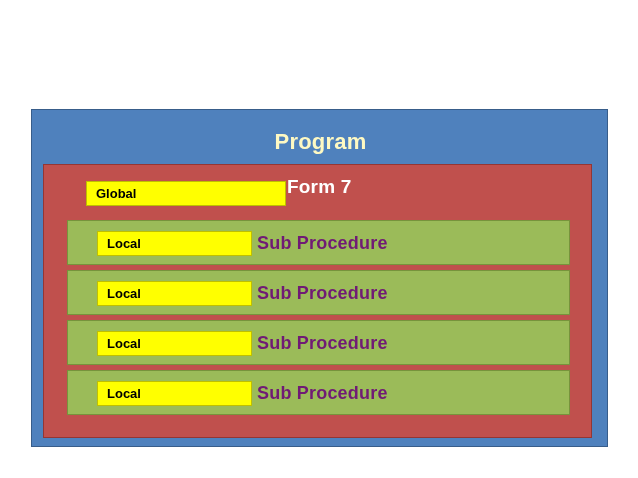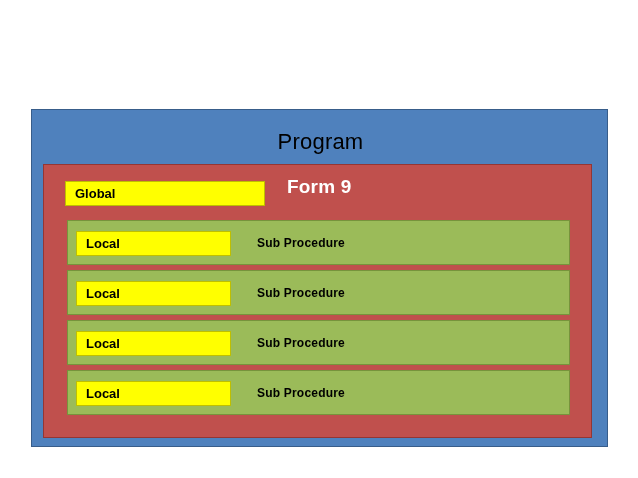--- a/index.html
+++ b/index.html
@@ -37,23 +37,23 @@
     border: 1px solid #385d8a;
     box-sizing: border-box;
   }
 
   .program-title {
     position: absolute;
     left: 0;
     top: 19px;
     width: 577px;
     text-align: center;
-    color: #000000;
+    color: #fef9c3;
     font-size: 22px;
-    font-weight: normal;
+    font-weight: bold;
     letter-spacing: 0.2px;
     line-height: 26px;
   }
 
   
   .form-box {
     position: absolute;
     left: 11px;
     top: 54px;
     width: 549px;
@@ -75,20 +75,21 @@
     white-space: nowrap;
   }
 
   
   .scope-box {
     background: #ffff00;
     border: 1px solid #bfbf00;
     box-sizing: border-box;
     display: flex;
     align-items: center;
+    margin-left: 21px;
   }
 
   .scope-label {
     color: #000000;
     font-size: 13px;
     font-weight: bold;
     padding-left: 9px;
     line-height: 15px;
     white-space: nowrap;
   }
@@ -123,40 +124,40 @@
     left: 8px;
     top: 10px;
     width: 155px;
     height: 25px;
   }
 
   .proc-title {
     position: absolute;
     left: 189px;
     top: 11px;
-    color: #000000;
-    font-size: 12px;
+    color: #701a75;
+    font-size: 18px;
     font-weight: bold;
     letter-spacing: 0.2px;
     line-height: 23px;
     white-space: nowrap;
   }
 </style>
 </head>
 <body>
 
 <div id="canvas">
 
   <div class="program-box">
 
     <div class="program-title">Program</div>
 
     <div class="form-box">
 
-      <div class="form-title">Form 9</div>
+      <div class="form-title">Form 7</div>
 
       <div class="scope-box global-box">
         <span class="scope-label">Global</span>
       </div>
 
       <div class="proc-row" data-row="0">
         <div class="scope-box local-box">
           <span class="scope-label">Local</span>
         </div>
         <div class="proc-title">Sub Procedure</div>

